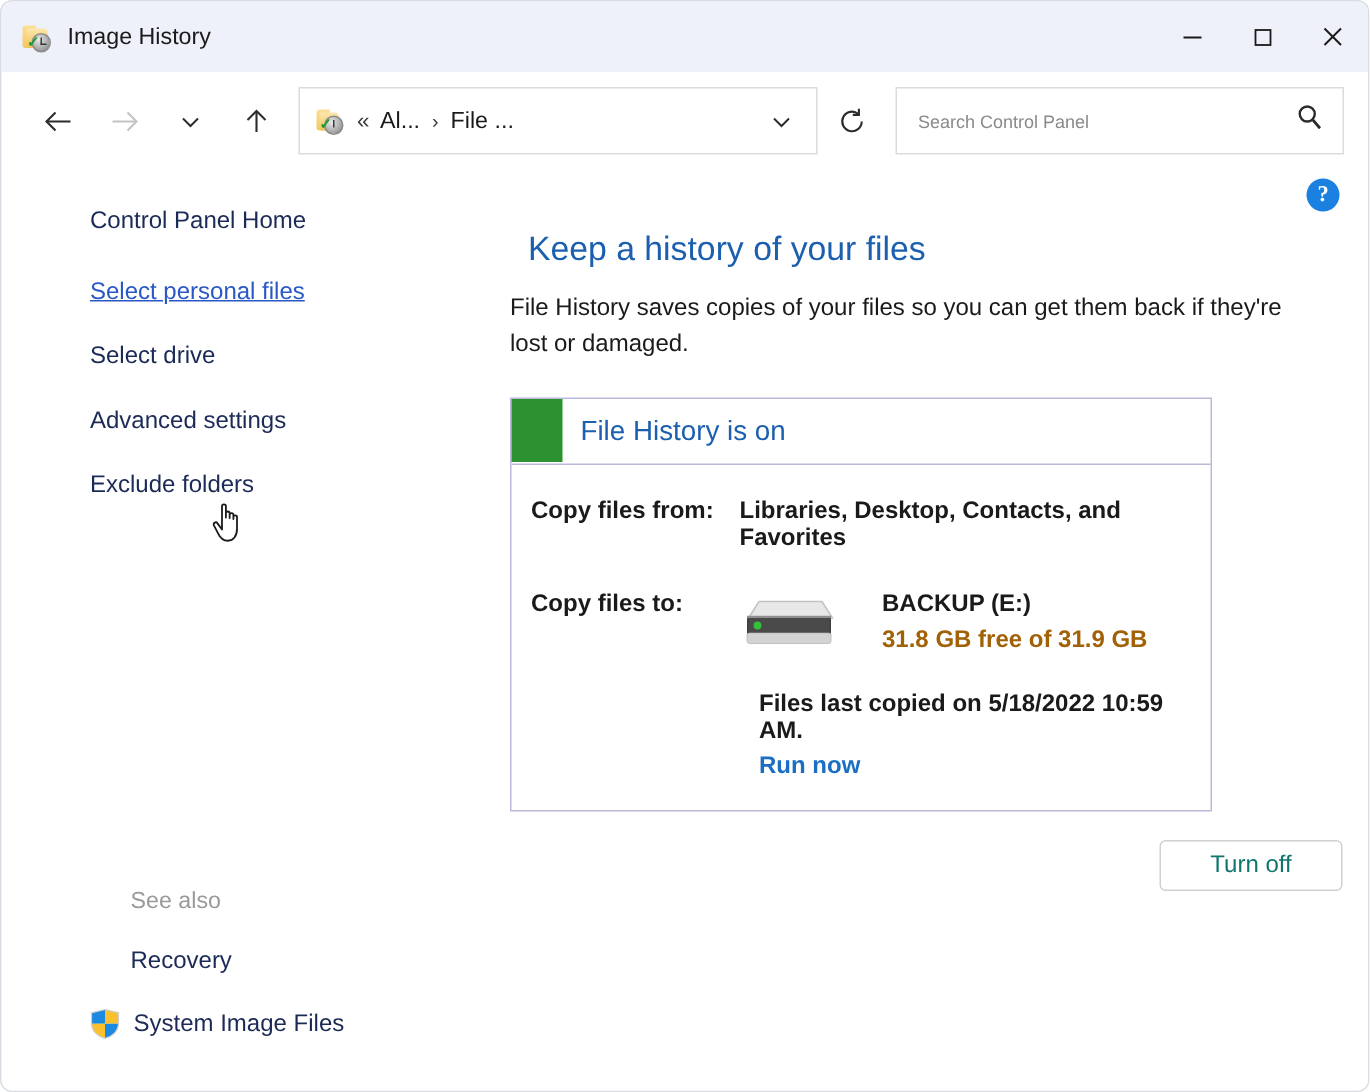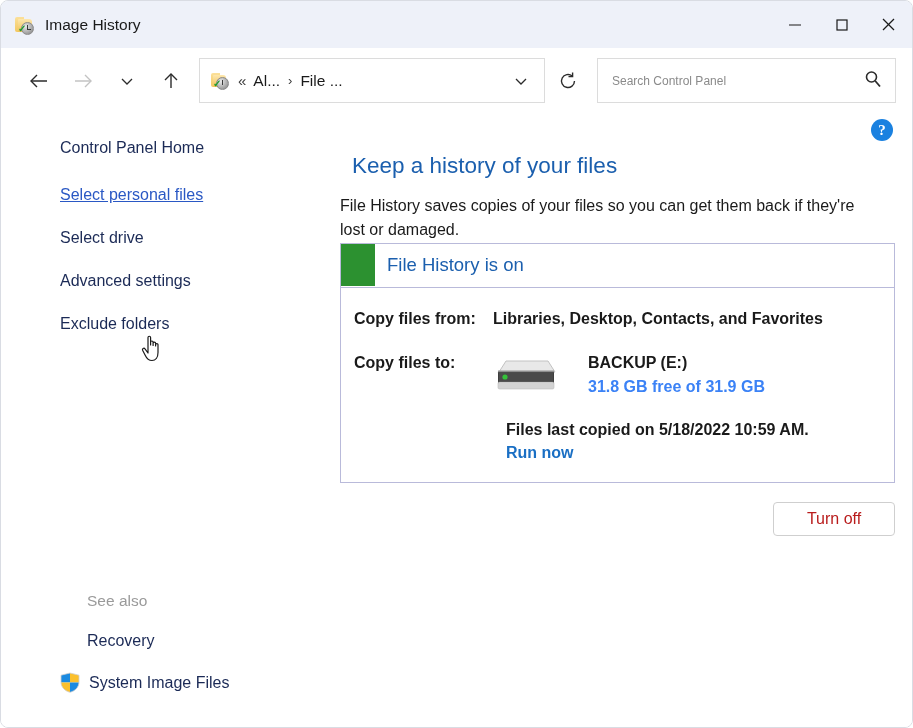--- a/index.html
+++ b/index.html
@@ -207,21 +207,22 @@
     font-size: 22.5px; color: #1b5fae; font-weight: normal;
     margin: 14px 0 0 12px;
   }
   .page-desc {
     margin-top: 15px;
     font-size: 16px; color: #1a1a1a; line-height: 1.52;
     max-width: 520px;
   }
 
   .status-panel {
-    width: 555px;
+    margin-top: 22px;
+    width: 468px;
     border: 1px solid #b9bada;
     background: #ffffff;
   }
   .status-head {
     height: 44px;
     border-bottom: 1px solid #b9bada;
     display: flex; align-items: center;
   }
   .status-swatch { width: 34px; height: 42px; background: #2c9130; flex: none; }
   .status-title {
@@ -237,21 +238,21 @@
     font-size: 16px; color: #1a1a1a;
   }
   .row-value { font-size: 16px; color: #1a1a1a; }
 
   .row-from { margin-bottom: 26px; }
 
   .drive-block { display: flex; align-items: flex-start; }
   .drive-icon { width: 66px; height: 40px; flex: none; margin-top: 2px; }
   .drive-text { margin-left: 29px; }
   .drive-name { font-size: 16px; color: #1a1a1a; }
-  .drive-free { font-size: 16px; color: #3b82f6; margin-top: 6px; }
+  .drive-free { font-size: 16px; color: #a16207; margin-top: 6px; }
 
   .last-copied {
     margin-top: 25px; margin-left: 165px;
     font-size: 16px; color: #1a1a1a;
   }
   .run-now {
     margin-top: 5px; margin-left: 165px;
     font-size: 16px; color: #1a6fc4;
     display: inline-block;
     cursor: default;
@@ -261,21 +262,21 @@
     width: 555px;
     display: flex; justify-content: flex-end;
     margin-top: 19px;
   }
   .turnoff-btn {
     min-width: 122px; height: 34px;
     border: 1px solid #cfcfcf;
     border-radius: 4px;
     background: #ffffff;
     font-family: "Liberation Sans", sans-serif;
-    font-size: 16px; color: #b91c1c;
+    font-size: 16px; color: #0f766e;
     display: flex; align-items: center; justify-content: center;
     padding: 0 18px;
   }
 
   
   .cursor-hand {
     position: absolute;
     left: 138px; top: 218px;
     width: 28px; height: 34px;
     pointer-events: none;

